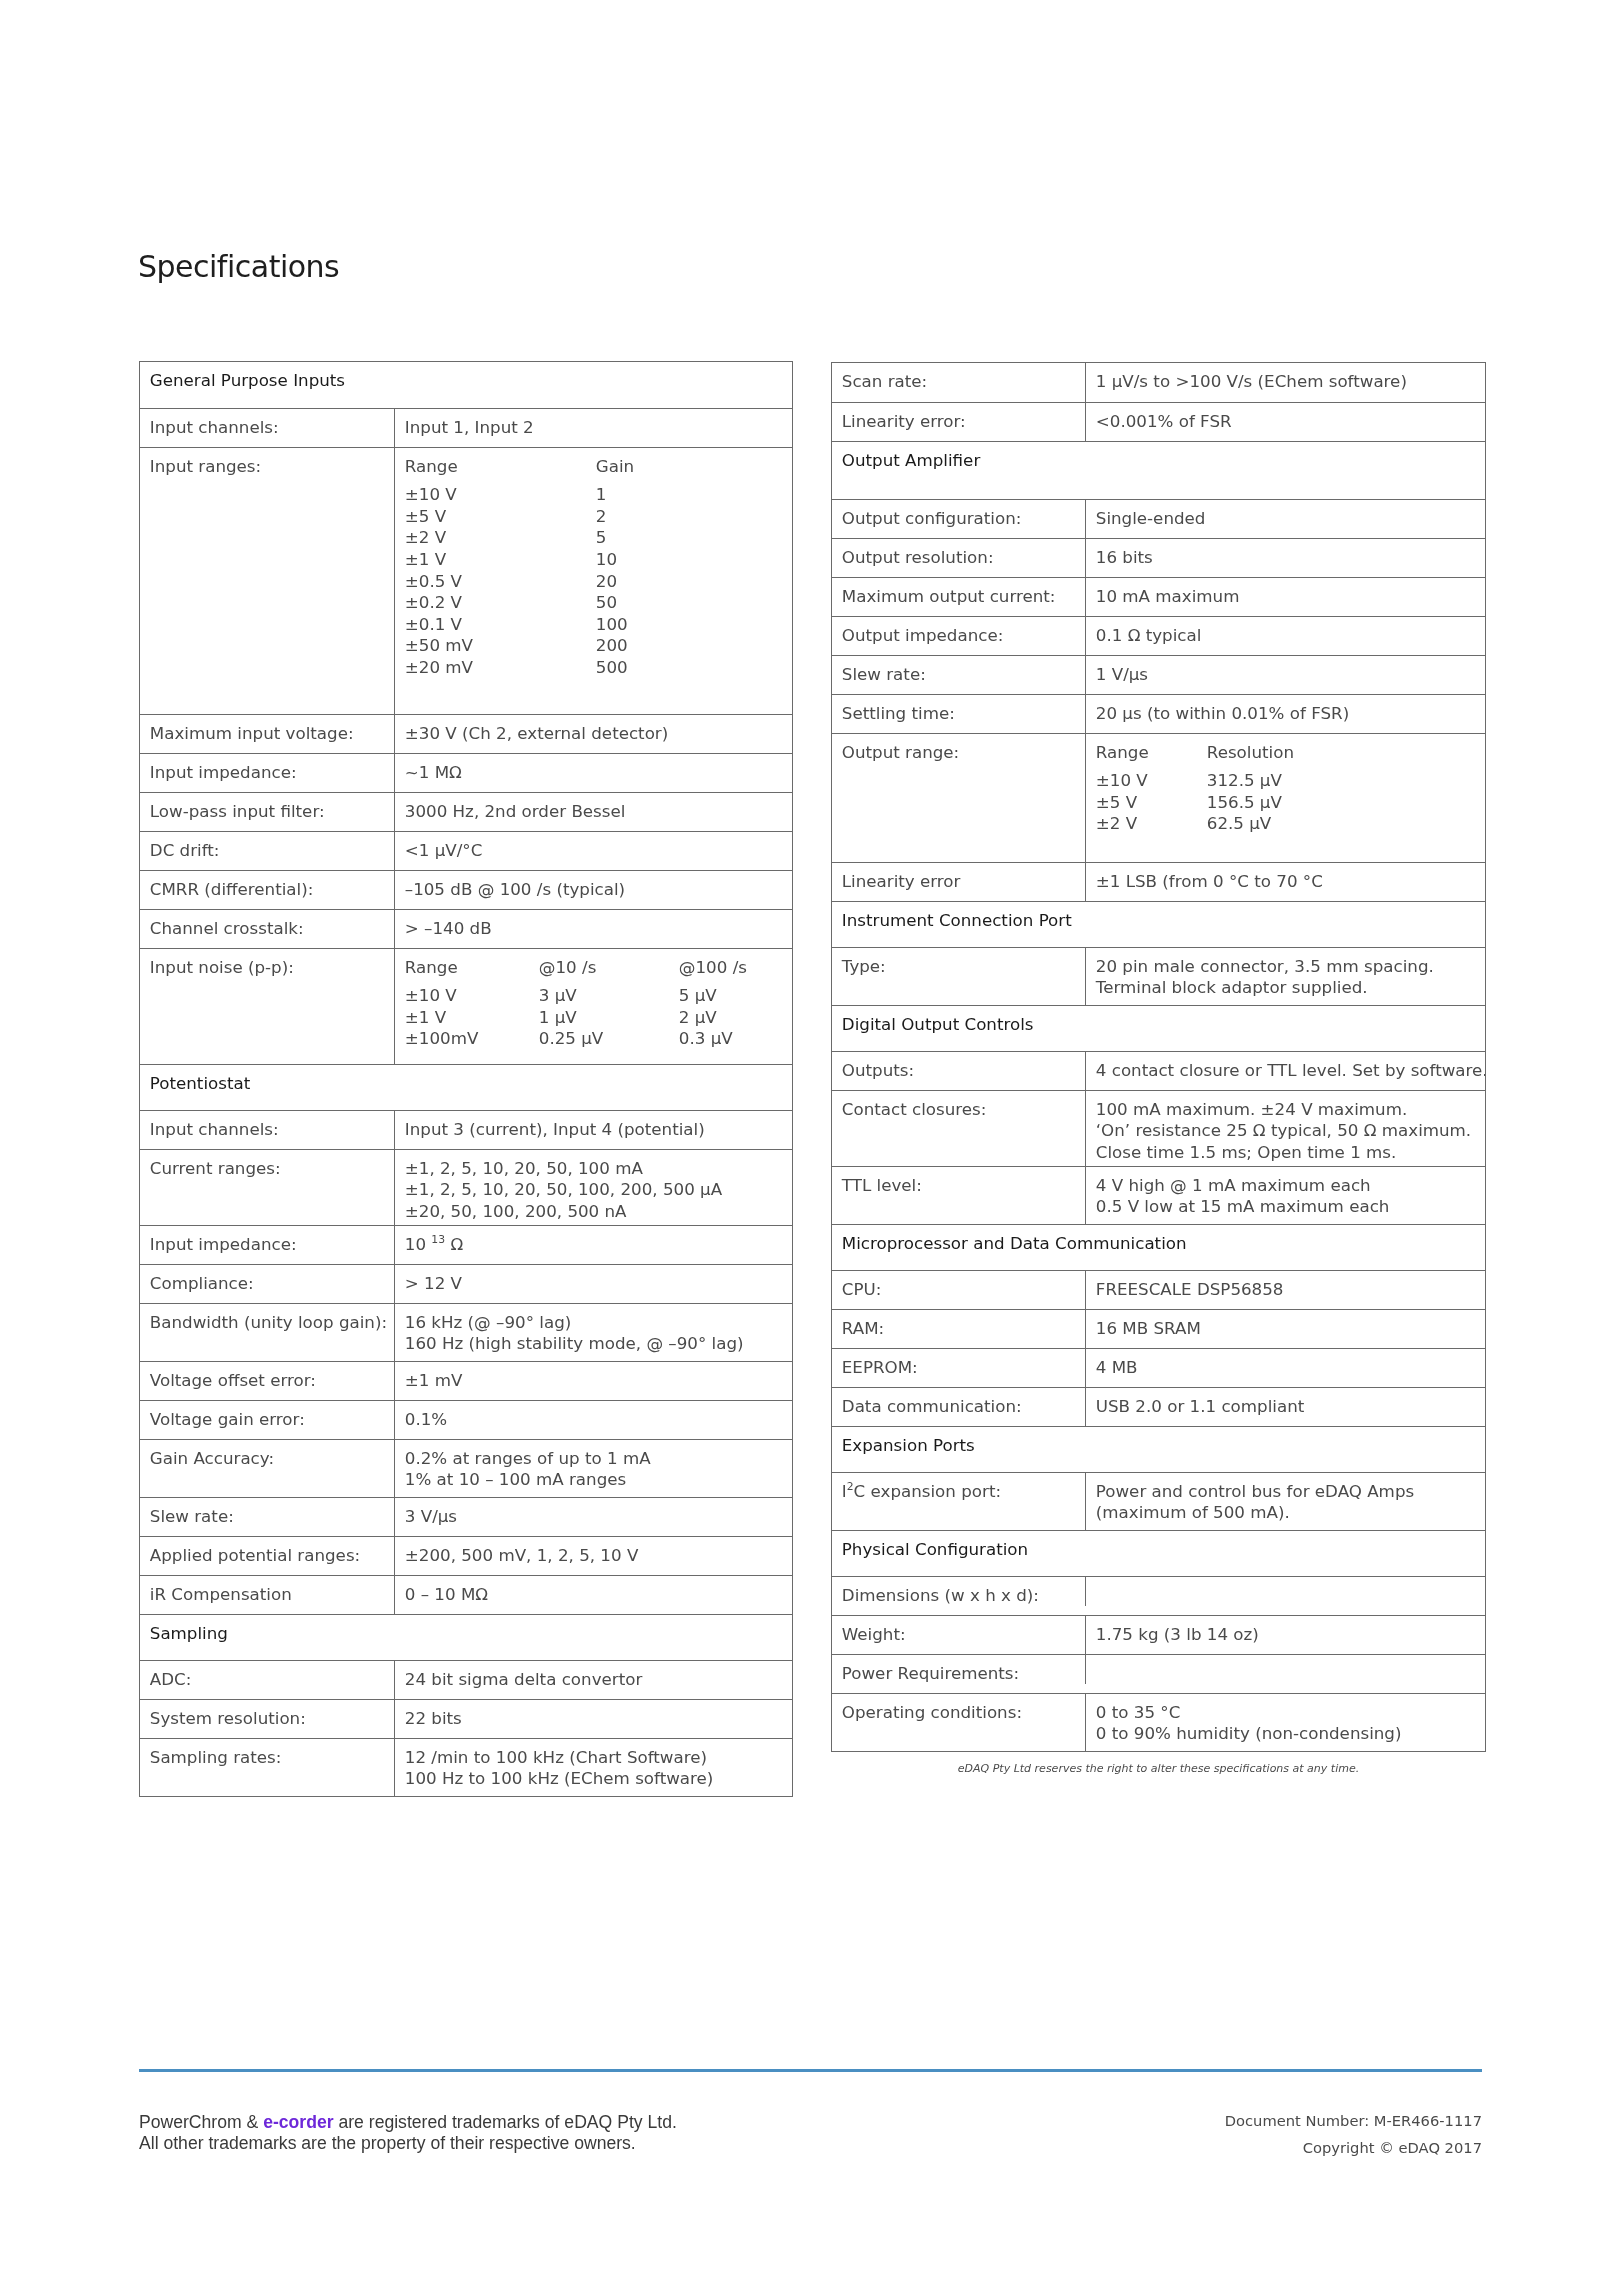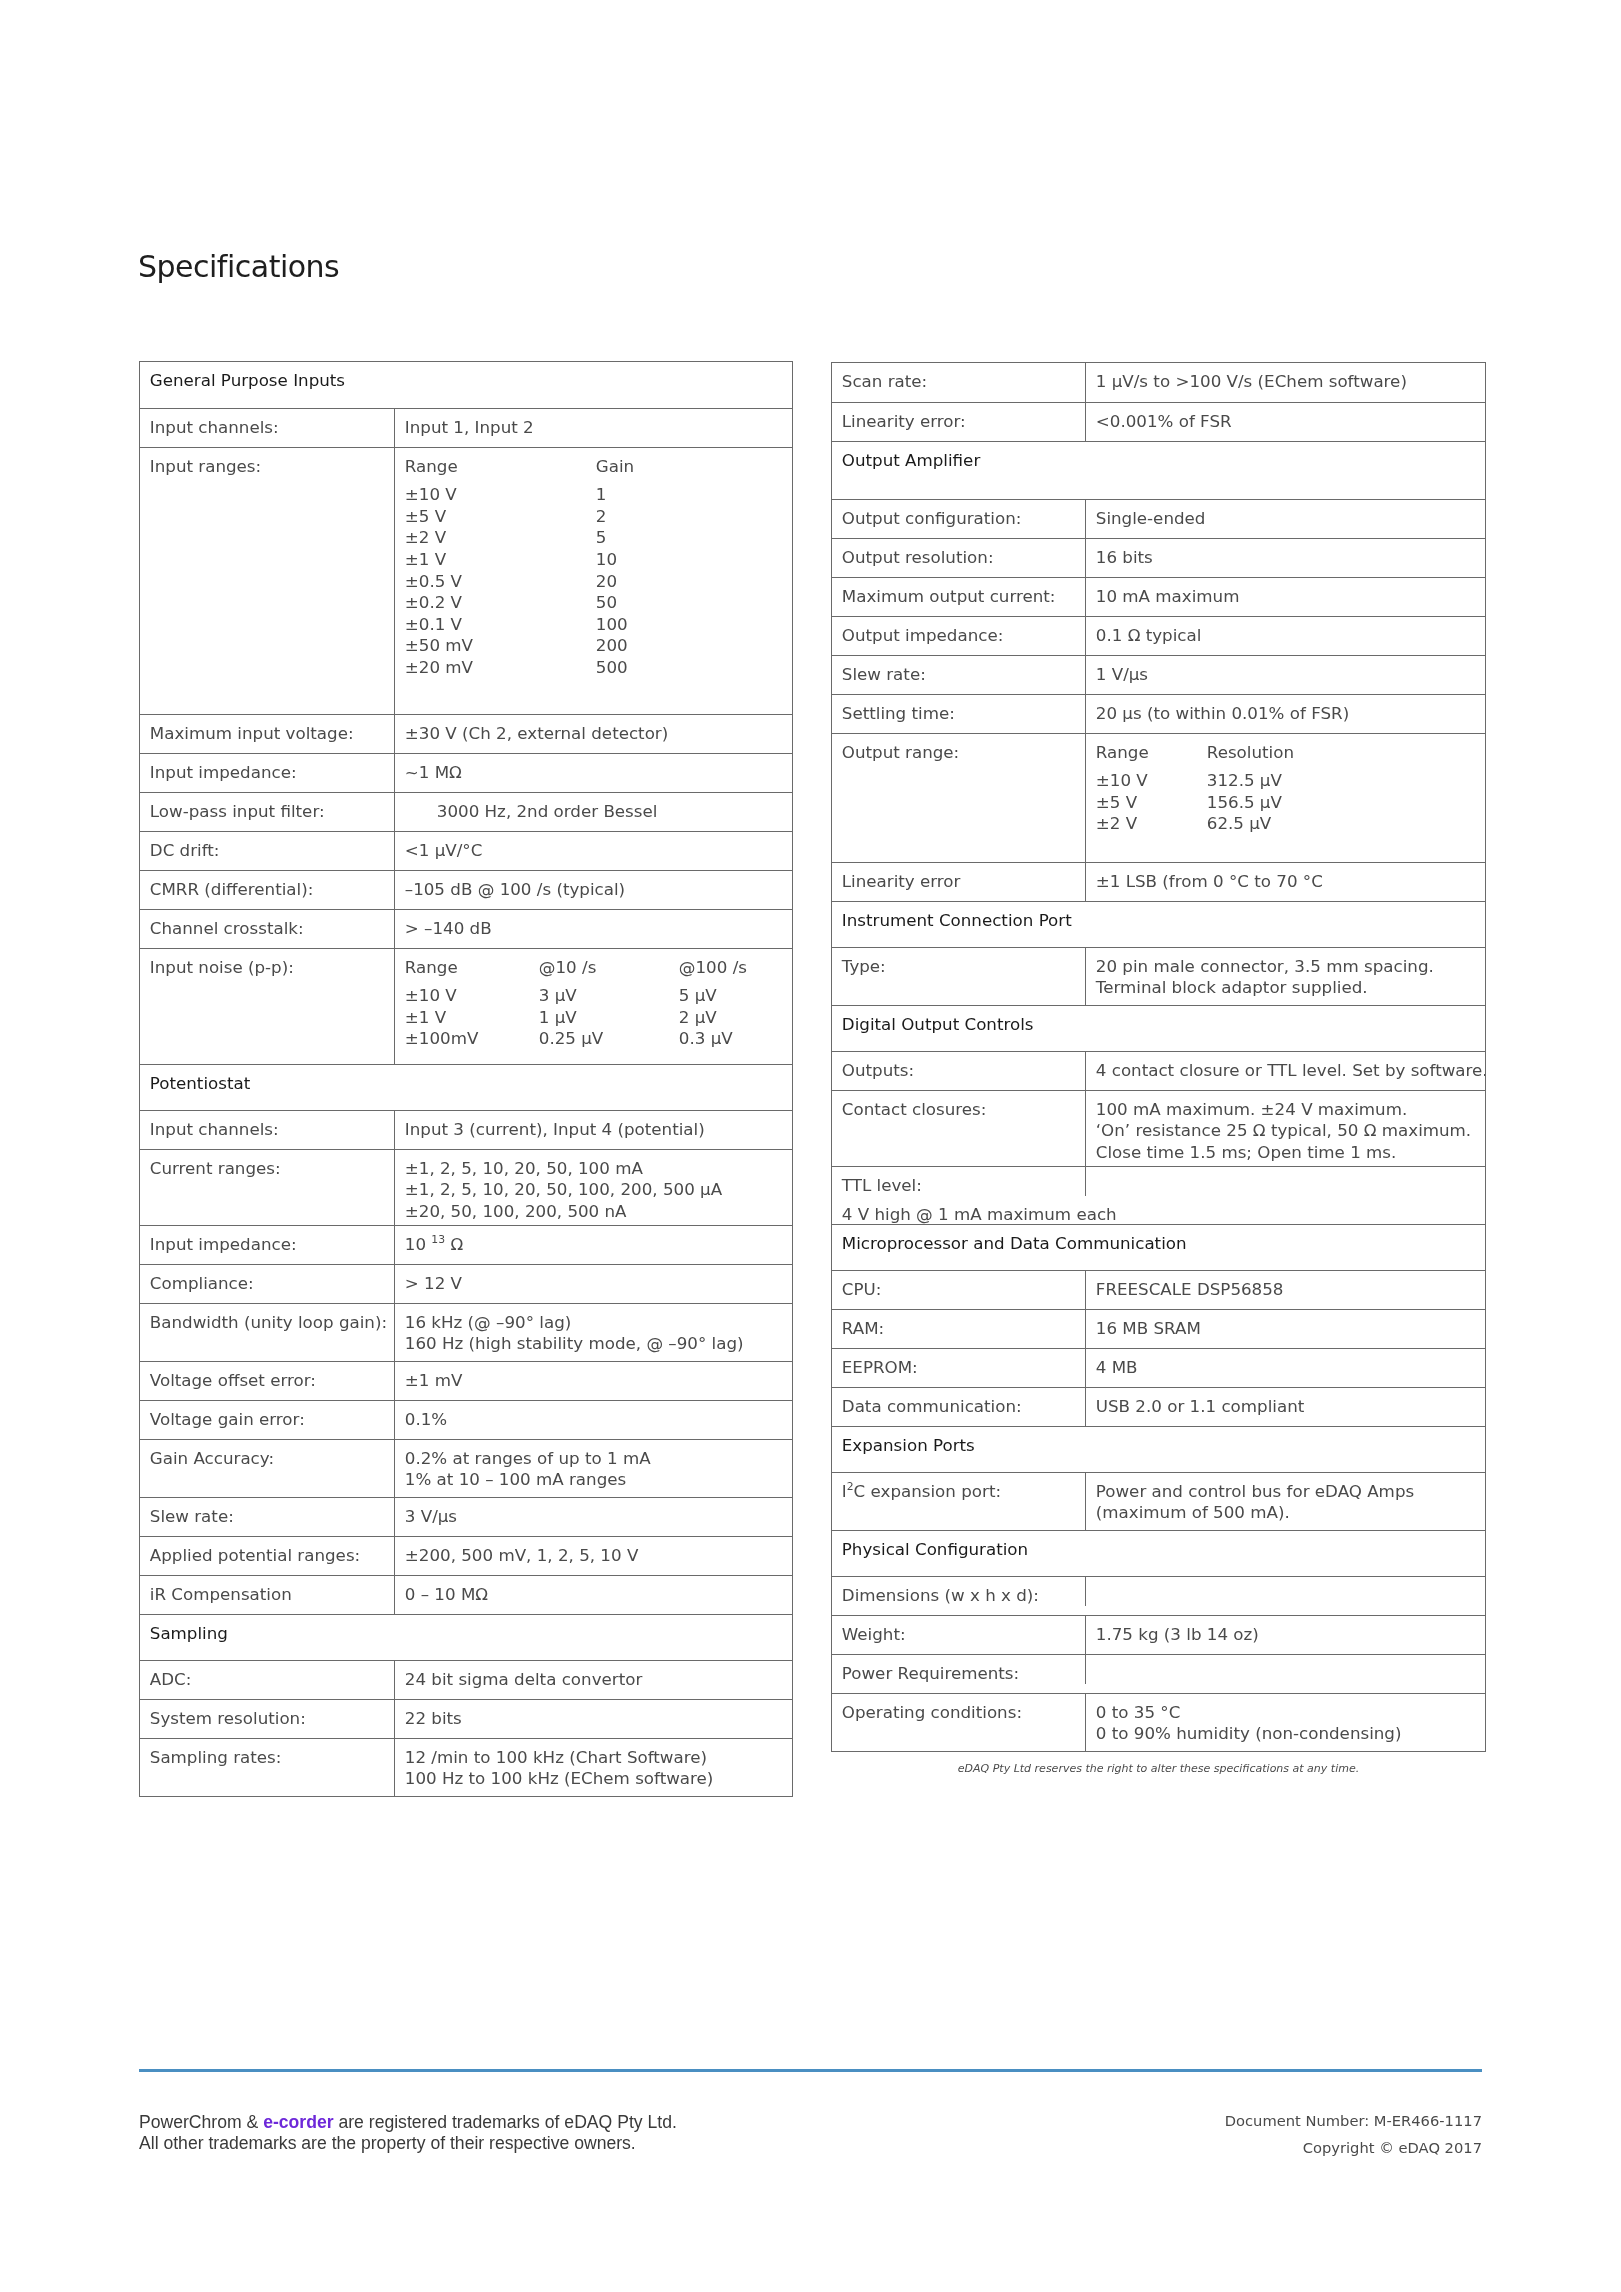--- a/index.html
+++ b/index.html
@@ -81,21 +81,21 @@
       <div class="cell value">
         <span class="line">±30 V (Ch 2, external detector)</span>
       </div>
     </div>
     <div class="row" style="height: 39px;">
       <div class="cell label">Input impedance:</div>
       <div class="cell value">
         <span class="line">~1 MΩ</span>
       </div>
     </div>
-    <div class="row" style="height: 39px; gap: 32px;">
+    <div class="row" style="height: 39px;">
       <div class="cell label">Low-pass input filter:</div>
       <div class="cell value">
         <span class="line">3000 Hz, 2nd order Bessel</span>
       </div>
     </div>
     <div class="row" style="height: 39px;">
       <div class="cell label">DC drift:</div>
       <div class="cell value">
         <span class="line">&lt;1 µV/°C</span>
       </div>
@@ -318,21 +318,21 @@
       </div>
     </div>
     <div class="row" style="height: 76px;">
       <div class="cell label">Contact closures:</div>
       <div class="cell value">
         <span class="line">100 mA maximum. ±24 V maximum.</span>
         <span class="line">‘On’ resistance 25 Ω typical, 50 Ω maximum.</span>
         <span class="line">Close time 1.5 ms; Open time 1 ms.</span>
       </div>
     </div>
-    <div class="row" style="height: 58px; flex-direction: column;">
+    <div class="row" style="height: 58px;">
       <div class="cell label">TTL level:</div>
       <div class="cell value">
         <span class="line">4 V high @ 1 mA maximum each</span>
         <span class="line">0.5 V low at 15 mA maximum each</span>
       </div>
     </div>
     <div class="row section" style="height: 46px;">
       <div class="cell">Microprocessor and Data Communication</div>
     </div>
     <div class="row" style="height: 39px;">

